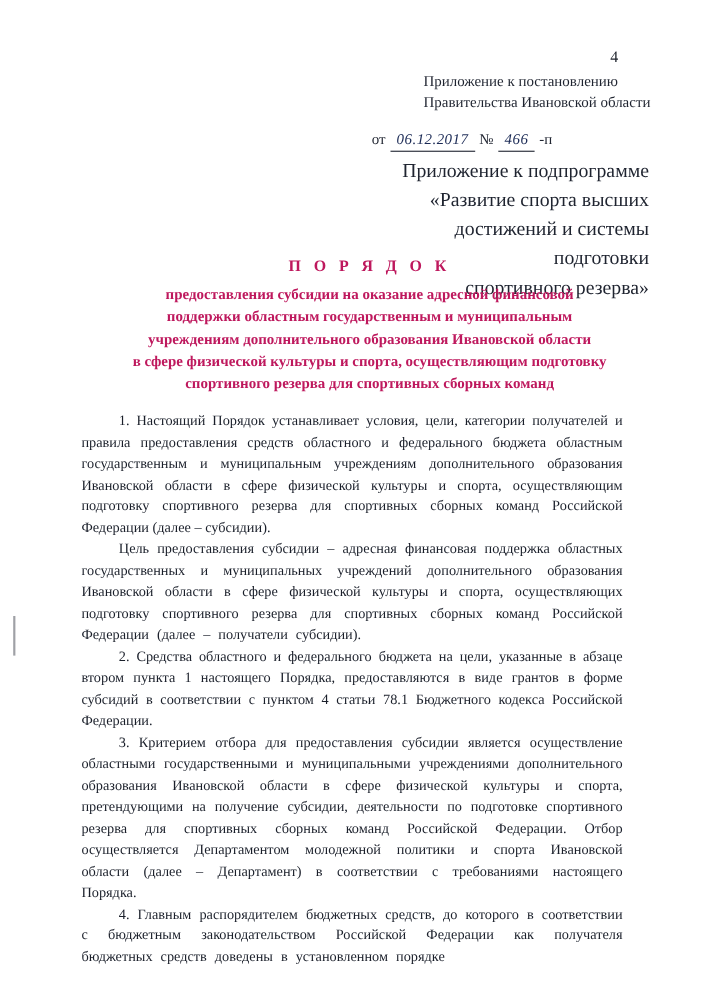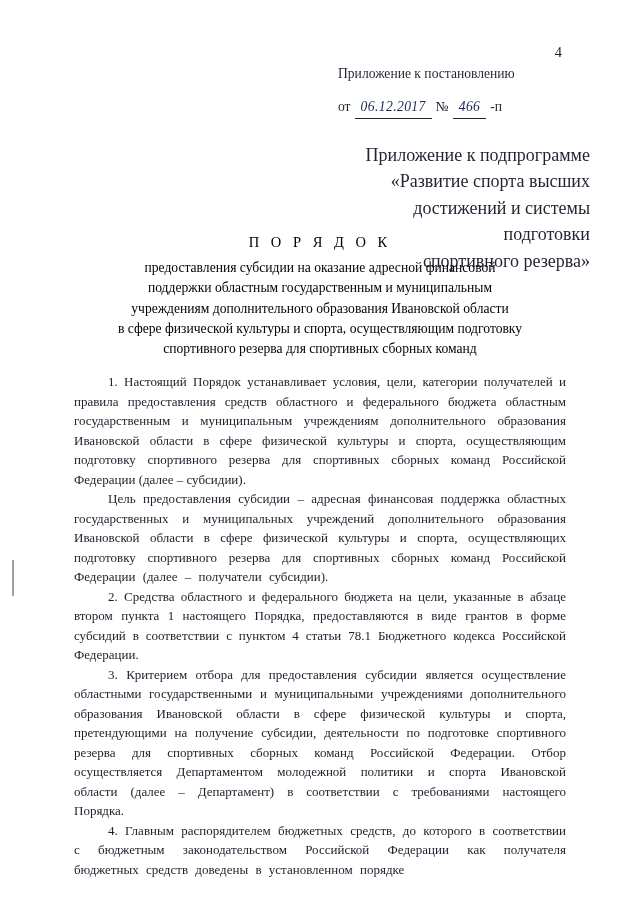--- a/index.html
+++ b/index.html
@@ -42,20 +42,21 @@
     position: absolute;
     top: 64px;
     left: 338px;
     width: 252px;
     font-size: 13.6px;
     line-height: 1.42;
     color: #1f2430;
   }
   .header-block .line {
     white-space: nowrap;
+    margin-left: 47px;
   }
   .date-line {
     display: flex;
     align-items: baseline;
     gap: 4px;
     margin-top: 14px;
     font-size: 13.6px;
   }
   .date-line .hand {
     font-family: "Liberation Serif", serif;
@@ -78,27 +79,27 @@
     left: 330px;
     width: 260px;
     font-size: 18px;
     line-height: 1.47;
     text-align: right;
     color: #1f2430;
   }
   .title-block {
     position: absolute;
     top: 232px;
-    left: 72px;
+    left: 88px;
     width: 496px;
     text-align: center;
-    font-weight: normal;
+    font-weight: bold;
     font-size: 13.6px;
     line-height: 1.5;
-    color: #000000;
+    color: #be185d;
   }
   .title-main {
     letter-spacing: 4px;
     font-size: 14.5px;
     margin-bottom: 4px;
   }
   .body-block {
     position: absolute;
     top: 372px;
     left: 74px;
@@ -121,20 +122,21 @@
 <body>
 
 <div class="page">
 
   <div class="page-number">4</div>
 
   <div class="left-margin-mark"></div>
 
   <div class="header-block">
     <div class="line">Приложение к постановлению</div>
+    <div class="line">Правительства Ивановской области</div>
     <div class="date-line">
       <span class="lbl">от</span>
       <span class="hand">06.12.2017</span>
       <span class="lbl">№</span>
       <span class="hand">466</span>
       <span class="tail">-п</span>
     </div>
   </div>
 
   <div class="subheader-block">

